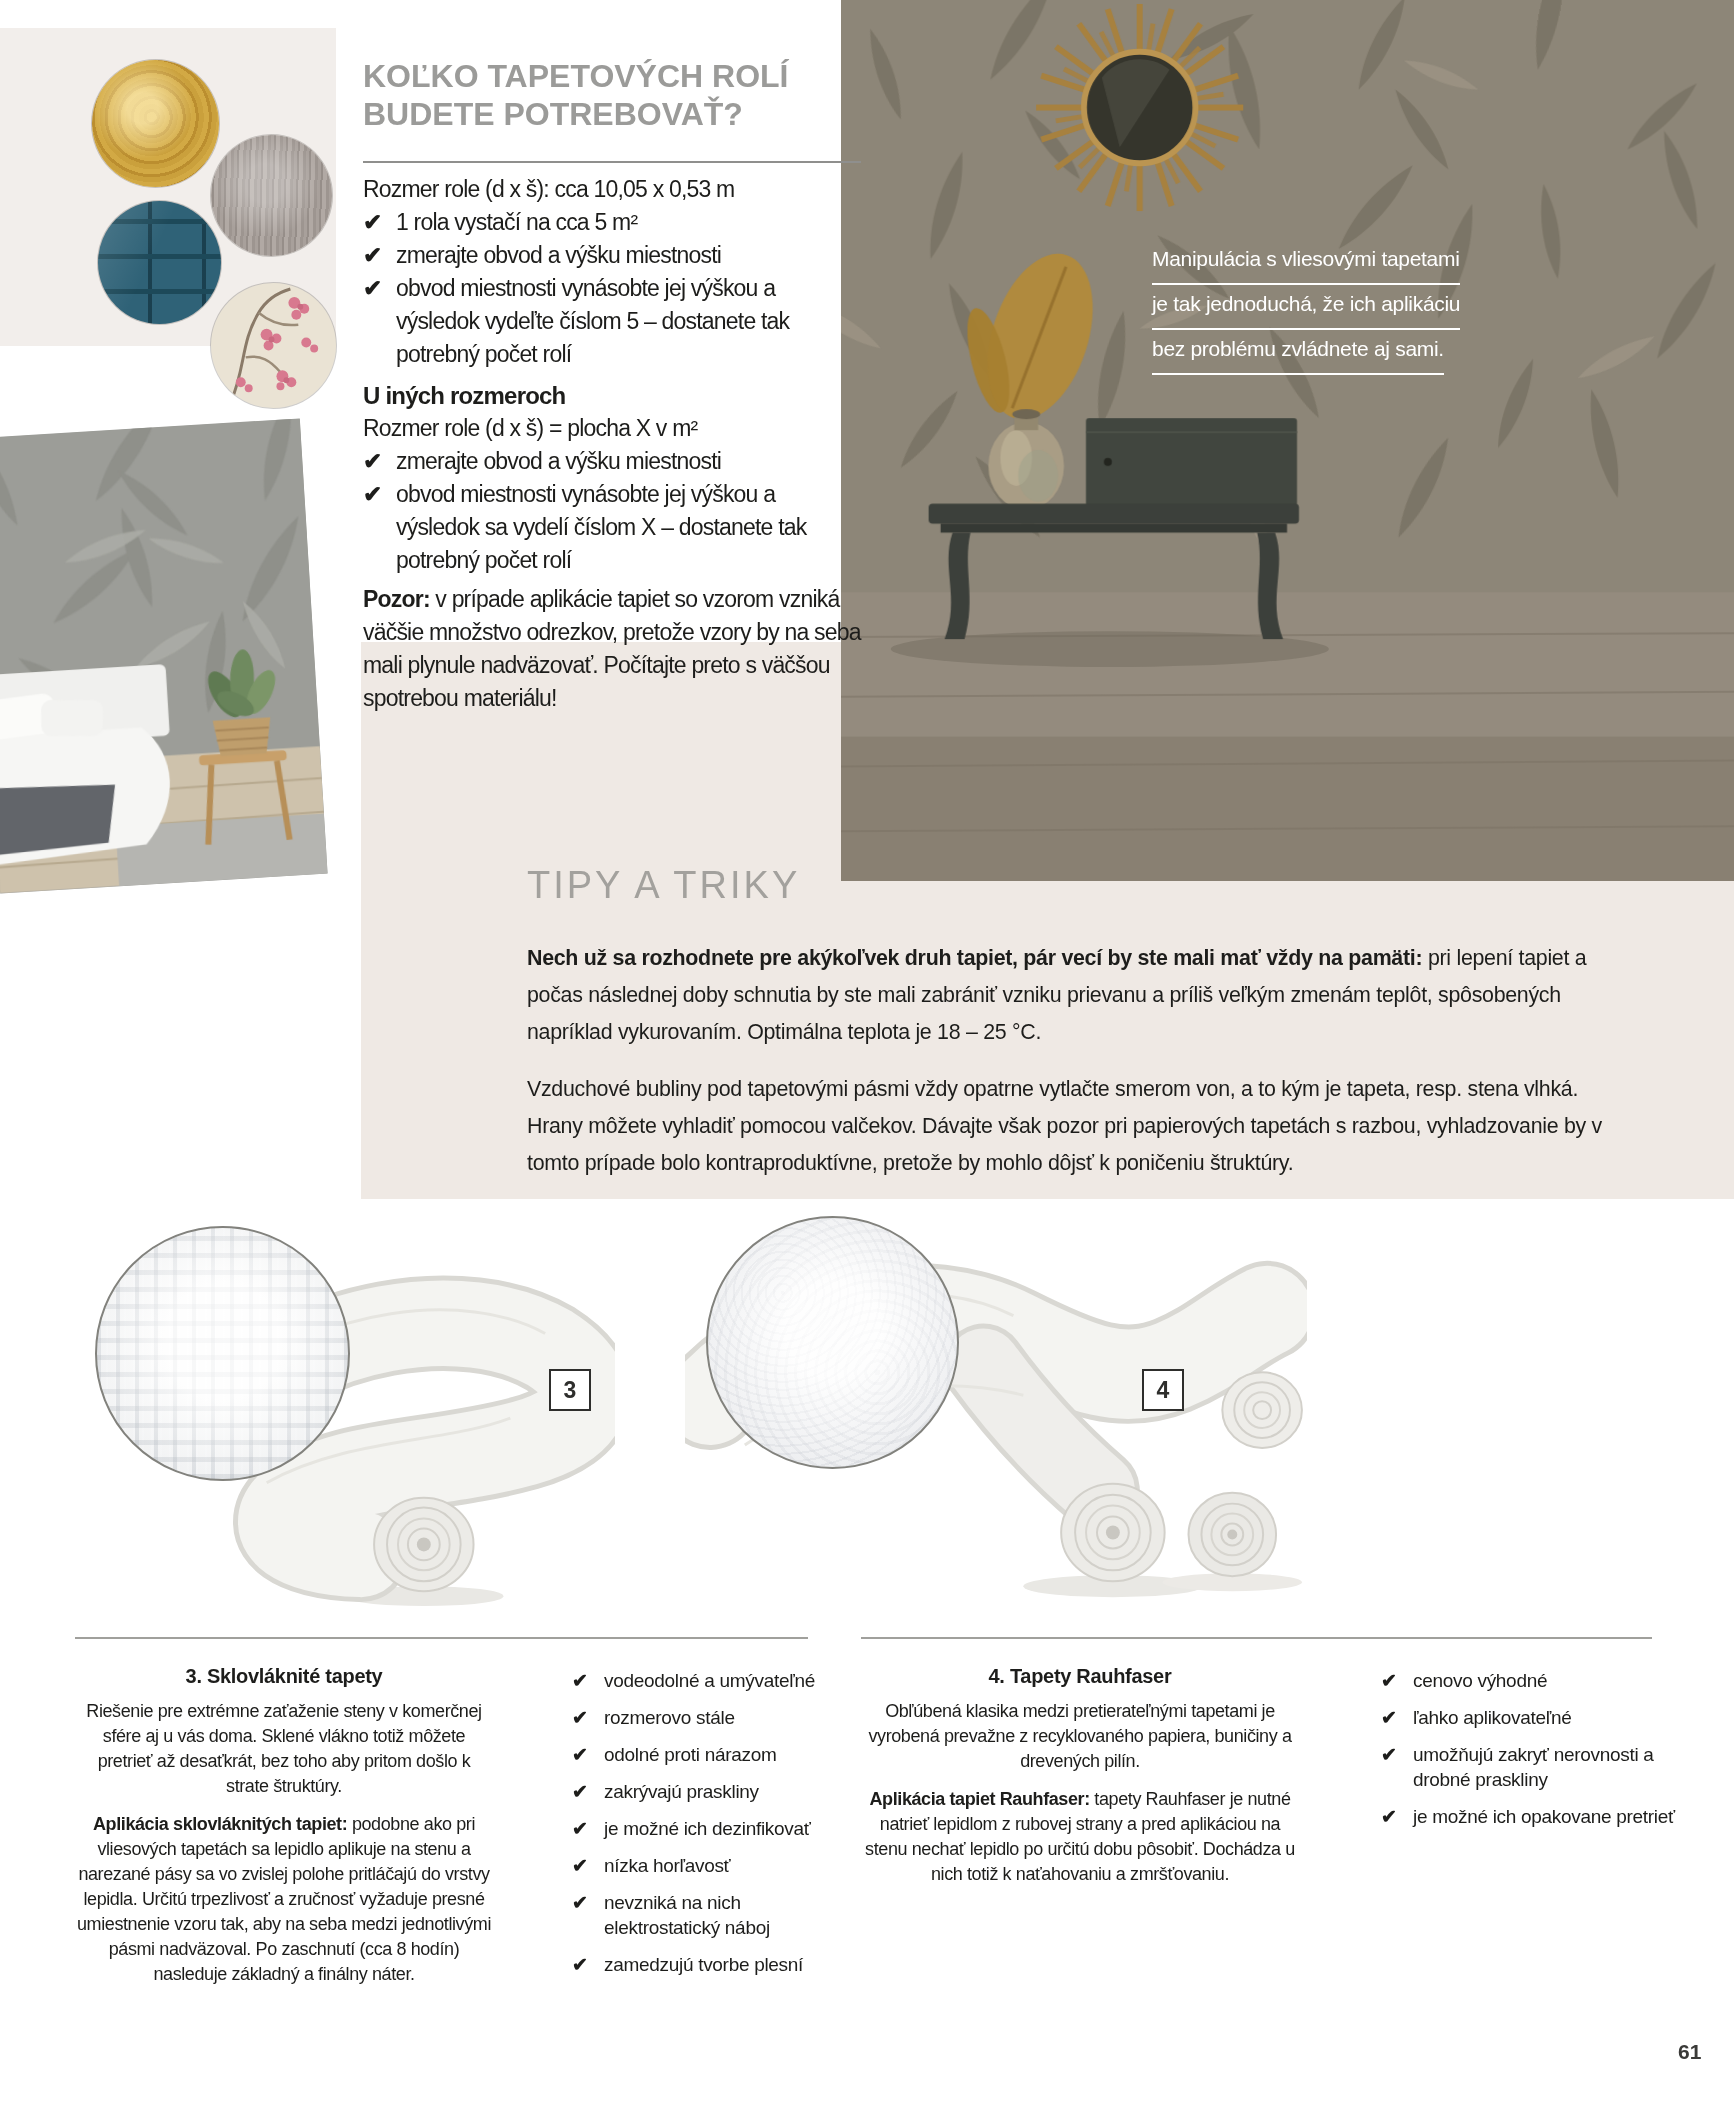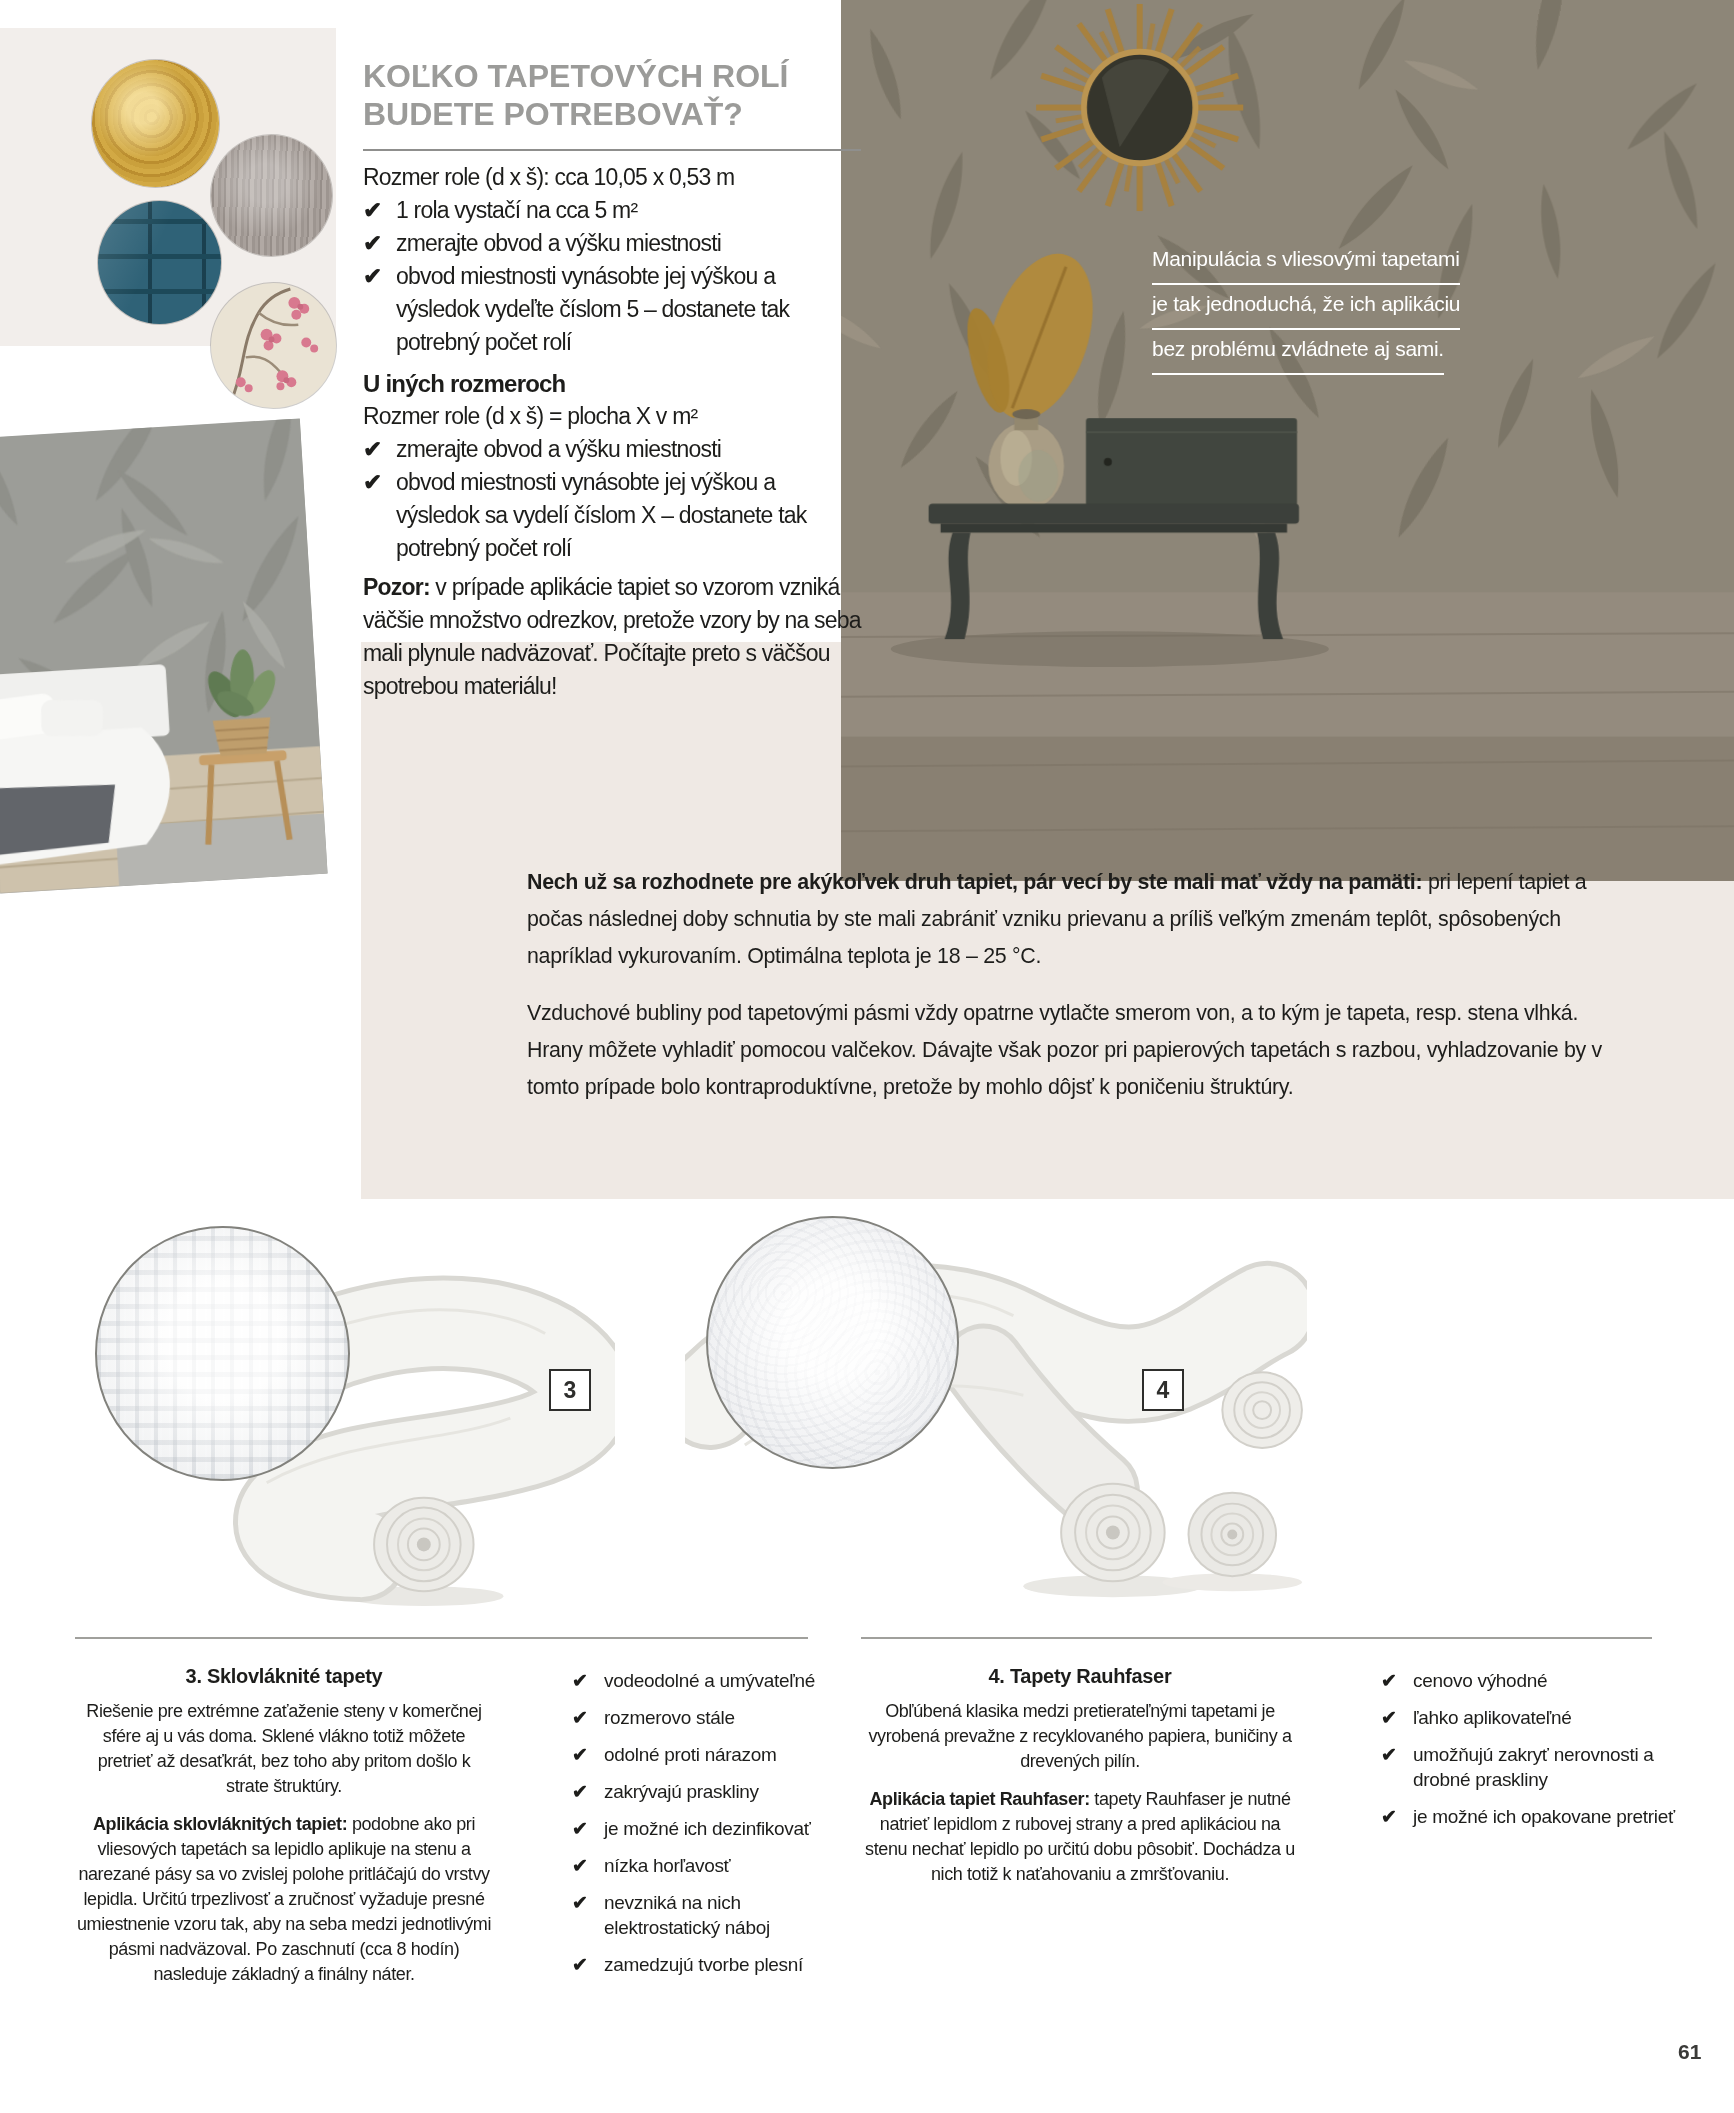--- a/index.html
+++ b/index.html
@@ -24,21 +24,21 @@
       repeating-linear-gradient(0deg, rgba(0,0,0,0) 0 30px, #1d4959 30px 35px),
       repeating-linear-gradient(90deg, rgba(0,0,0,0) 0 50px, rgba(23,58,72,.85) 50px 54px);}
   .swatch-floral{left:211px;top:283px;width:125px;height:125px;background:#eae3d4;}
 
   
   .photo-bedroom{left:-14px;top:428px;width:328px;height:456px;transform:rotate(-3.5deg);
     overflow:hidden;z-index:2;background:#9c9d98;}
 
   
   .col-calc{left:363px;top:57px;width:498px;z-index:5;font-size:23px;line-height:33px;letter-spacing:-0.8px;}
-  .calc-title{margin:0 0 10px 0;padding-bottom:16px;border-bottom:2px solid #8f8f8d;
+  .calc-title{margin:0 0 10px 0;padding-bottom:28px;border-bottom:2px solid #8f8f8d;
     font-size:32px;line-height:38px;font-weight:bold;color:#9b9b99;letter-spacing:0;}
   .calc-title span{display:block;}
   .col-calc h3{margin:8px 0 0 0;font-size:24px;line-height:33px;}
   .col-calc p{margin:0;}
   ul.checks{list-style:none;margin:0;padding:0;}
   ul.checks li{position:relative;padding-left:33px;}
   .ck{position:absolute;left:0;top:0;font-weight:bold;letter-spacing:0;}
   .warning{margin-top:6px !important;}
 
   
@@ -321,20 +321,21 @@
       </g>
     </svg>
     <div class="photo-caption">
       <span>Manipulácia s vliesovými tapetami</span>
       <span>je tak jednoduchá, že ich aplikáciu</span>
       <span>bez problému zvládnete aj sami.</span>
     </div>
   </div>
 
   <section class="abs tips-content">
+    <h2>TIPY A TRIKY</h2>
     <p><b>Nech už sa rozhodnete pre akýkoľvek druh tapiet, pár vecí by ste mali mať vždy na pamäti:</b><span> pri lepení tapiet a počas následnej doby schnutia by ste mali zabrániť vzniku prievanu a príliš veľkým zmenám teplôt, spôsobených napríklad vykurovaním. Optimálna teplota je 18 – 25 °C.</span></p>
     <p>Vzduchové bubliny pod tapetovými pásmi vždy opatrne vytlačte smerom von, a to kým je tapeta, resp. stena vlhká. Hrany môžete vyhladiť pomocou valčekov. Dávajte však pozor pri papierových tapetách s razbou, vyhladzovanie by v tomto prípade bolo kontraproduktívne, pretože by mohlo dôjsť k poničeniu štruktúry.</p>
   </section>
 
   <svg class="abs rolls" style="left:167px;top:1254px;" width="448" height="366" viewBox="0 0 450 368">
     <ellipse cx="258" cy="344" rx="80" ry="10" fill="#e9e8e4"></ellipse>
     <path d="M55 160 C140 70 300 45 385 95 C440 130 430 170 360 190 C270 215 170 210 125 250 C95 278 130 300 195 302" fill="none" stroke="#d9d8d3" stroke-width="96" stroke-linecap="round"></path>
     <path d="M55 160 C140 70 300 45 385 95 C440 130 430 170 360 190 C270 215 170 210 125 250 C95 278 130 300 195 302" fill="none" stroke="#f4f4f1" stroke-width="86" stroke-linecap="round"></path>
     <path d="M70 130 C150 55 300 35 380 80" fill="none" stroke="#e6e5e0" stroke-width="3"></path>
     <path d="M100 230 C180 185 280 190 345 165" fill="none" stroke="#e6e5e0" stroke-width="3"></path>

